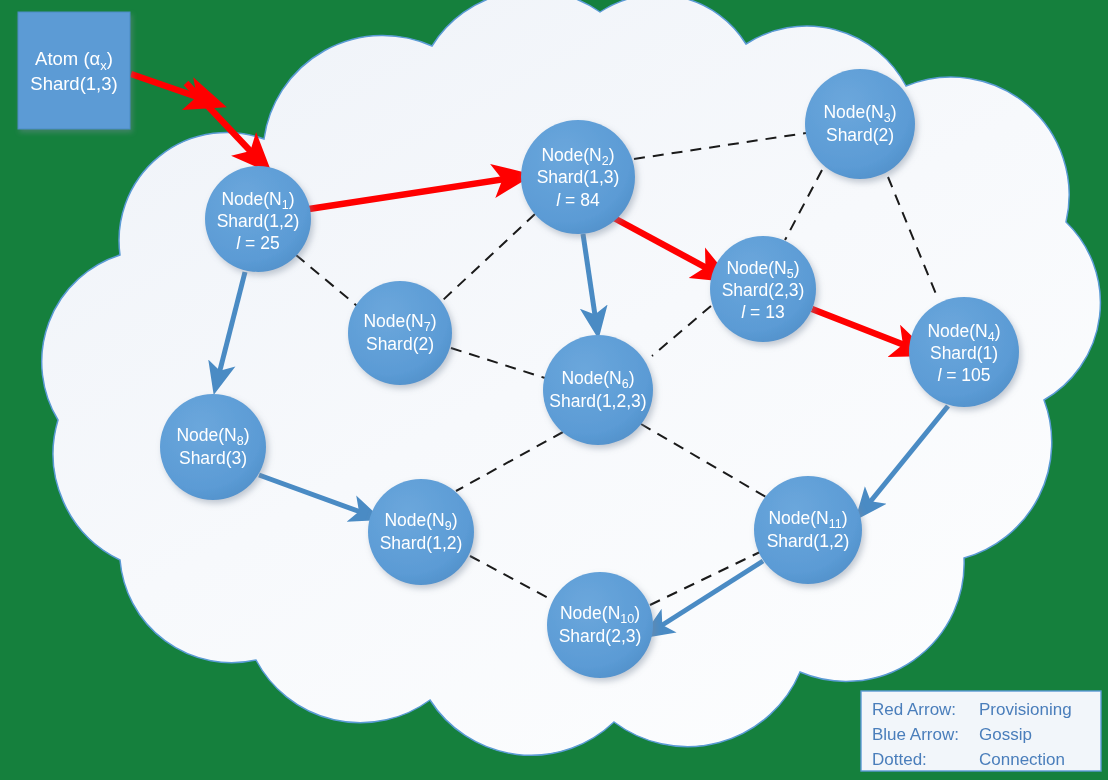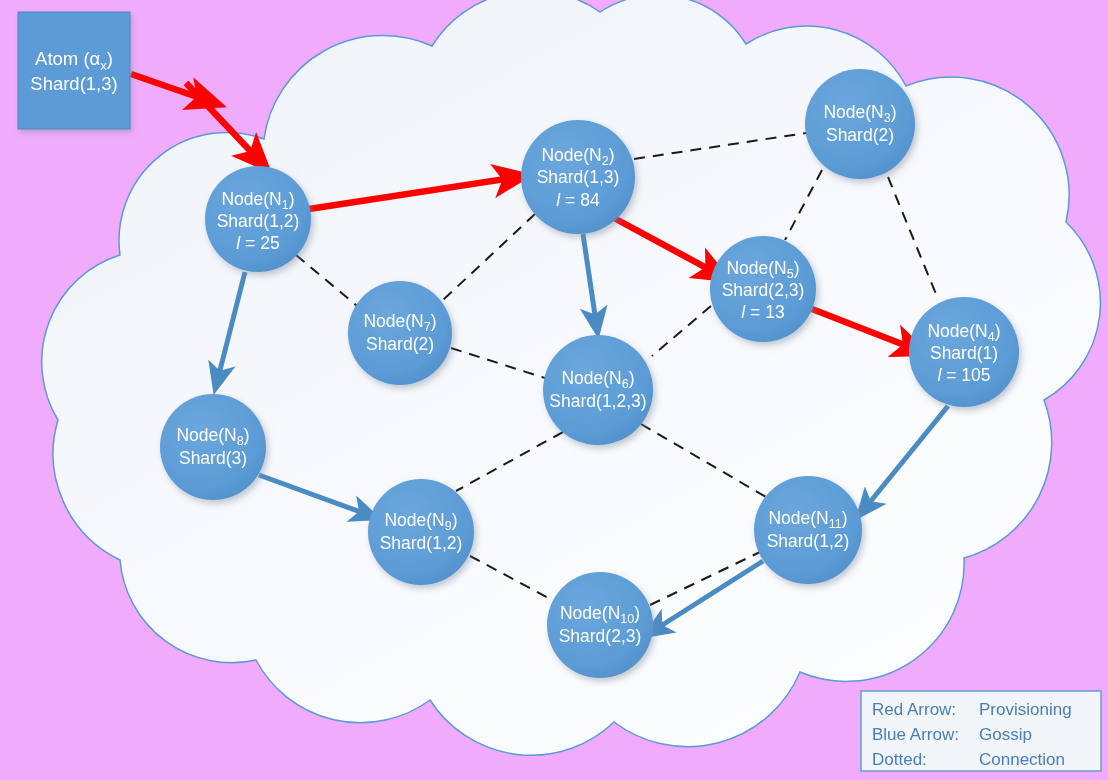--- a/index.html
+++ b/index.html
@@ -8,21 +8,21 @@
     background: #ffffff;
   }
   body {
     font-family: "Liberation Sans", sans-serif;
   }
   #stage {
     position: relative;
     width: 1108px;
     height: 780px;
     overflow: hidden;
-    background: #f0abfc;
+    background: #15803d;
   }
   #diagram-svg {
     position: absolute;
     left: 0;
     top: 0;
     width: 1108px;
     height: 780px;
   }
   .node-label {
     font-family: "Liberation Sans", sans-serif;

